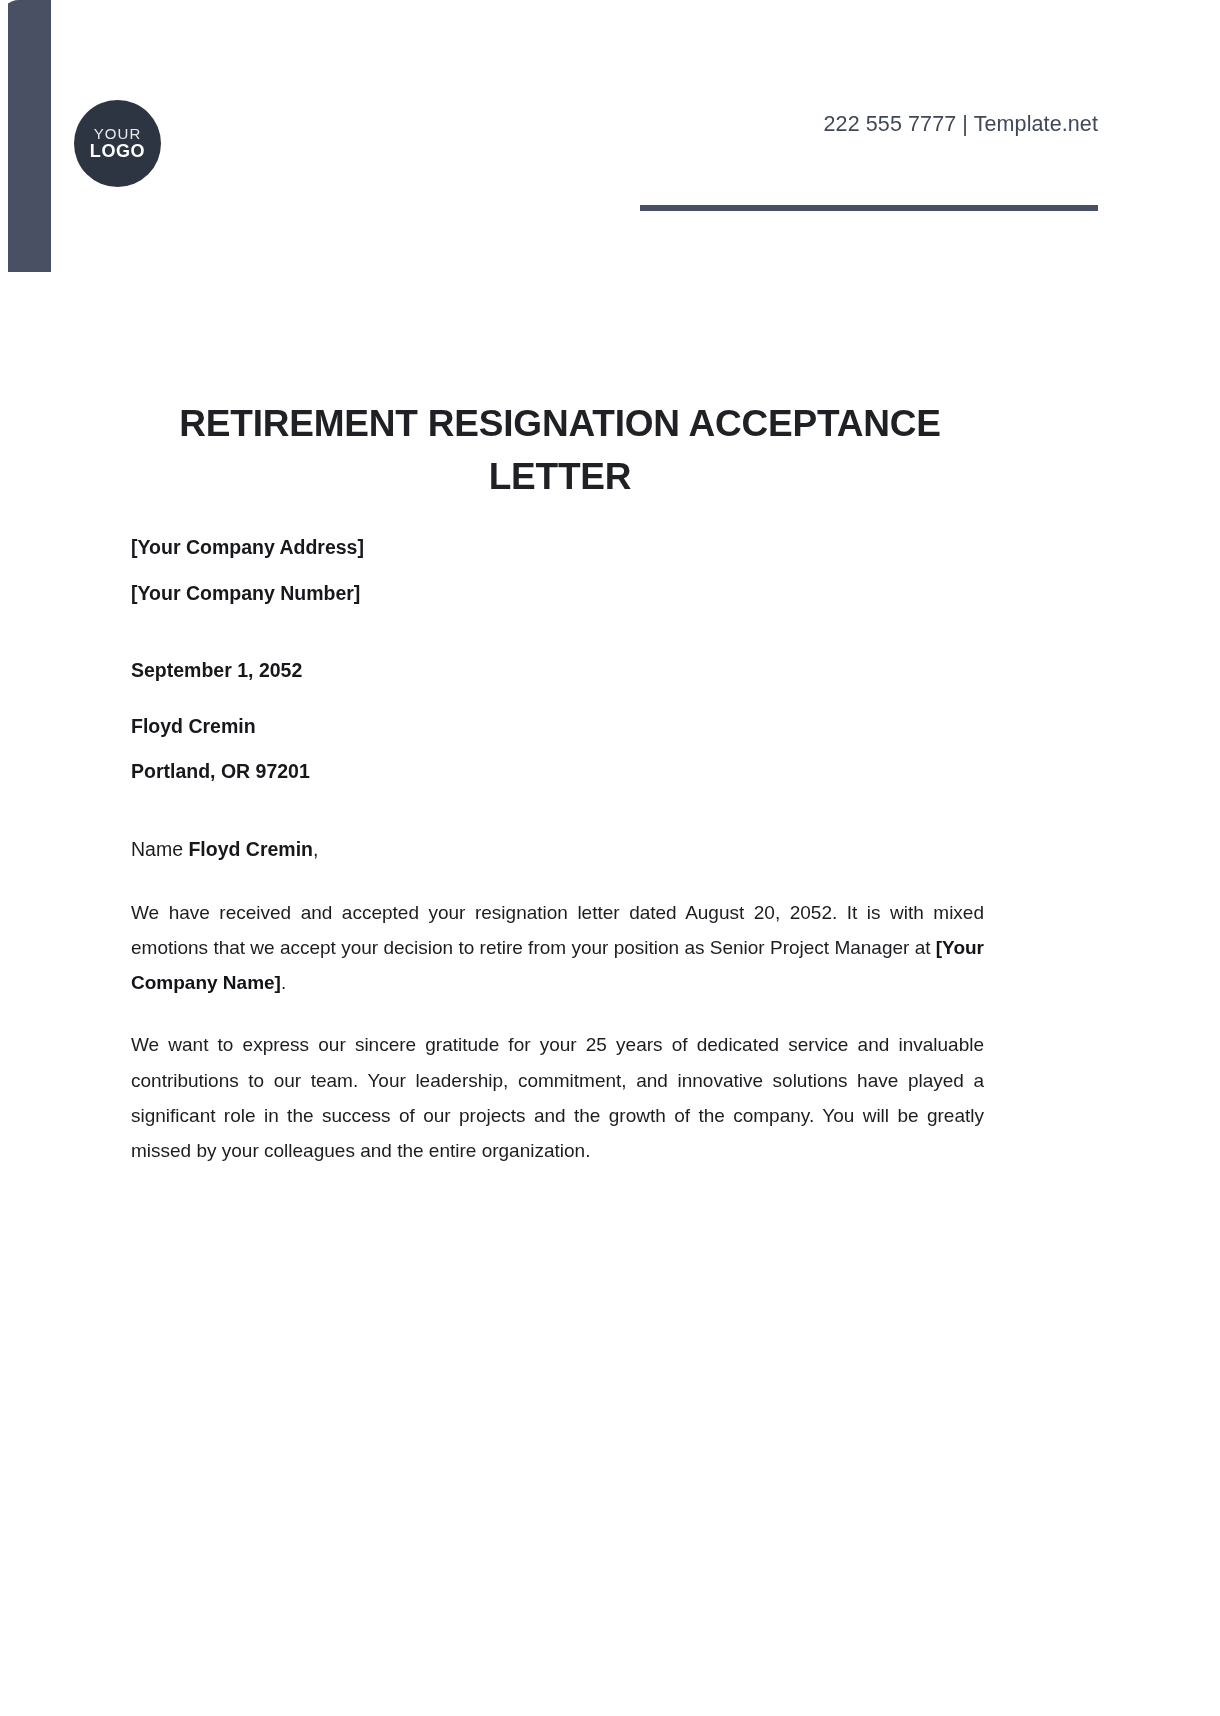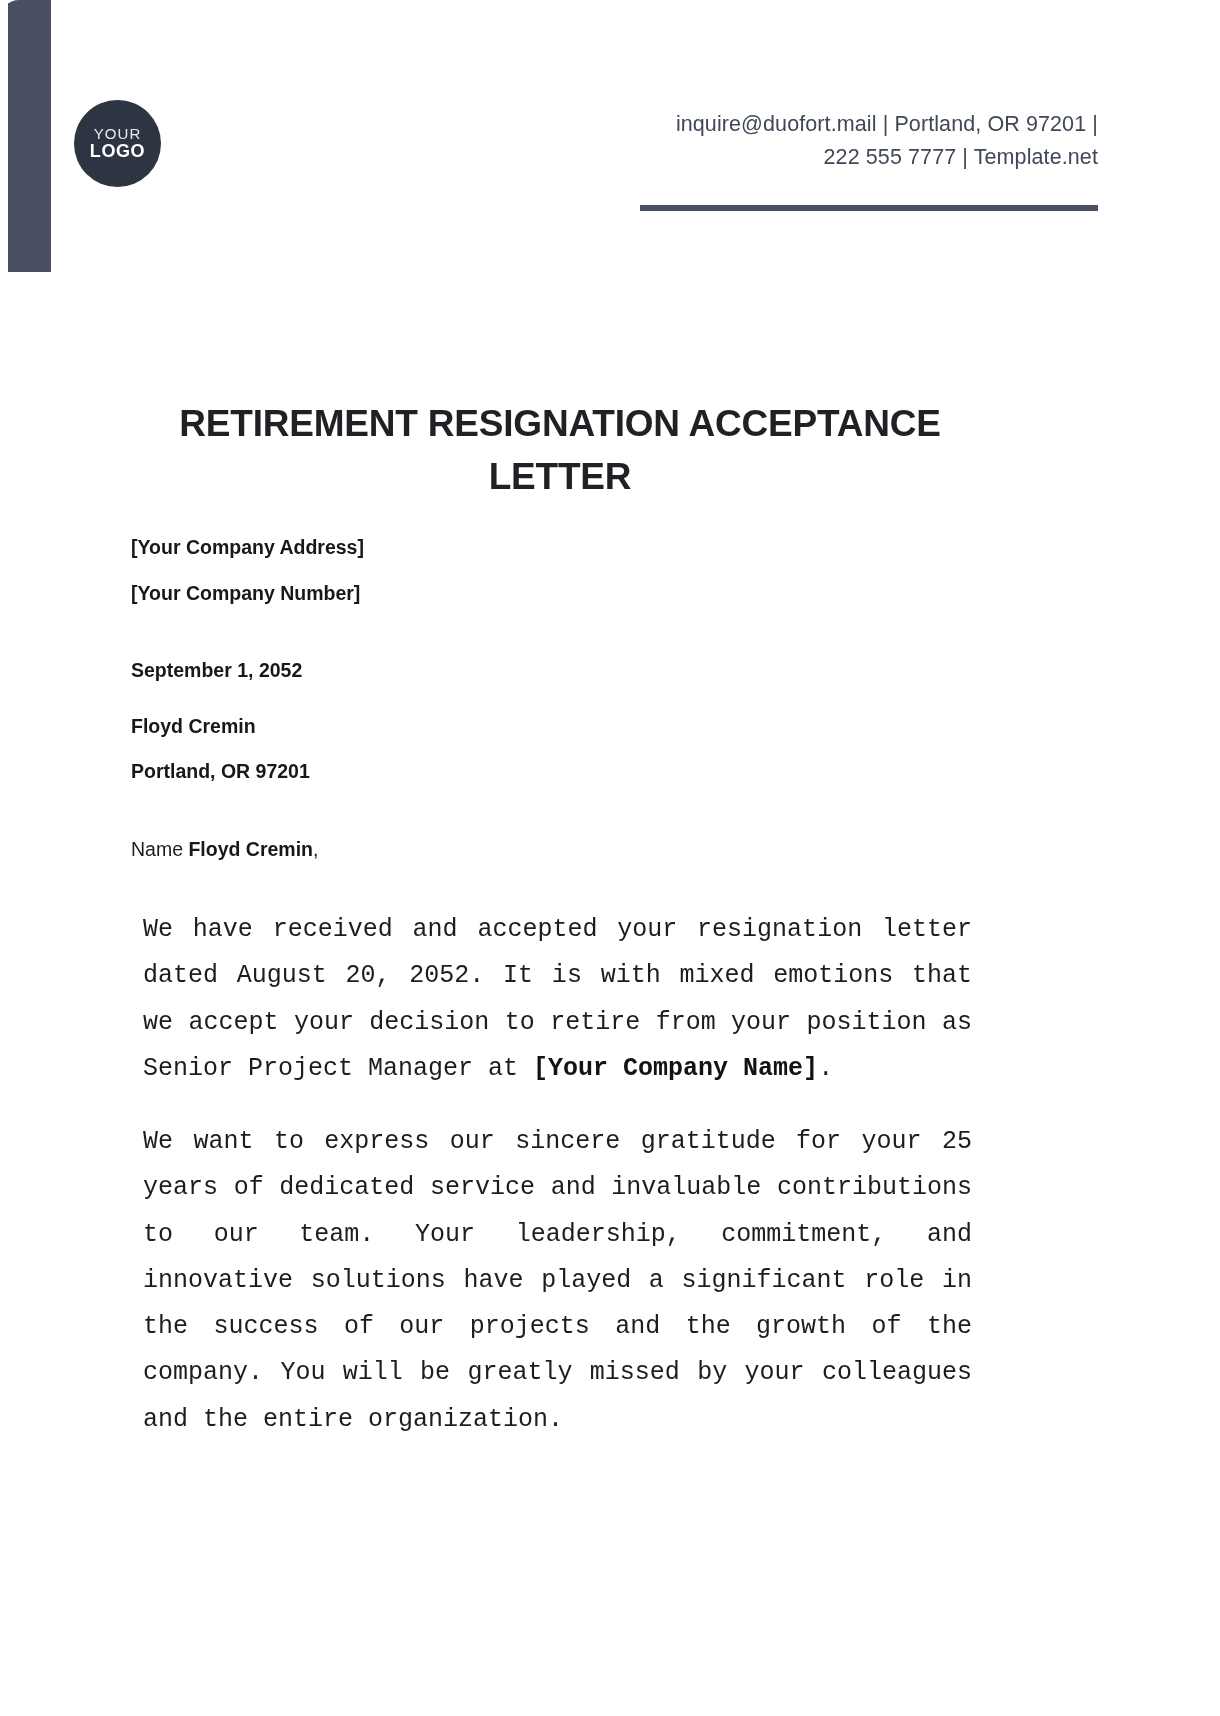--- a/index.html
+++ b/index.html
@@ -131,44 +131,42 @@
 
   .salutation {
     font-size: 19.5px;
     line-height: 1.0;
     color: #1c1d20;
   }
   .salutation b { font-weight: 700; color: #16181b; }
 
   .para {
     text-align: justify;
-    font-size: 25px;
+    font-size: 19px;
     line-height: 1.85;
     color: #1c1d20;
-    margin: 12px;
-    font-family: Liberation Mono, monospace;
+    margin: 0;
   }
   .para b { font-weight: 700; color: #111317; }
 
   .para + .para { margin-top: 27px; }
 </style>
 </head>
 <body>
 
 <div class="page">
 
   <div class="side-bar"></div>
 
   <div class="logo-circle">
     <span class="logo-line1">YOUR</span>
     <span class="logo-line2">LOGO</span>
   </div>
 
   <div class="contact">
-    <div>inquire@duofort.mail | Portland, OR 97201 |</div>
     <div>222 555 7777 | Template.net</div>
   </div>
 
   <div class="header-rule"></div>
 
   <div class="doc-title">RETIREMENT RESIGNATION ACCEPTANCE LETTER</div>
 
   <div class="body-block">
 
     <div class="addr-line">[Your Company Address]</div>

